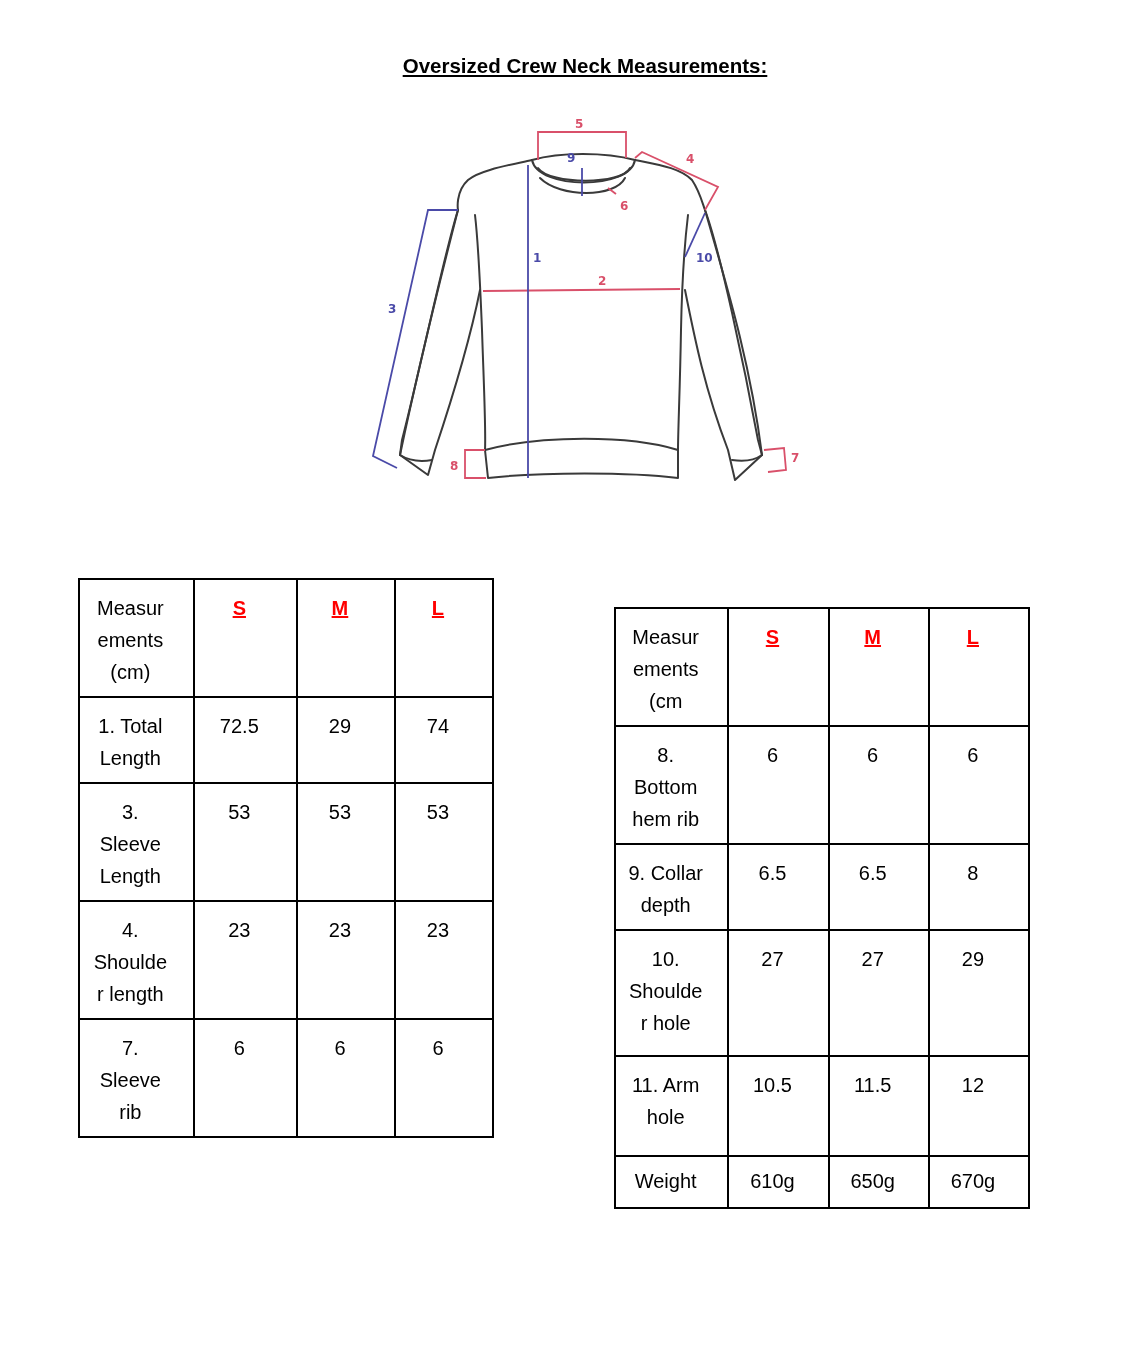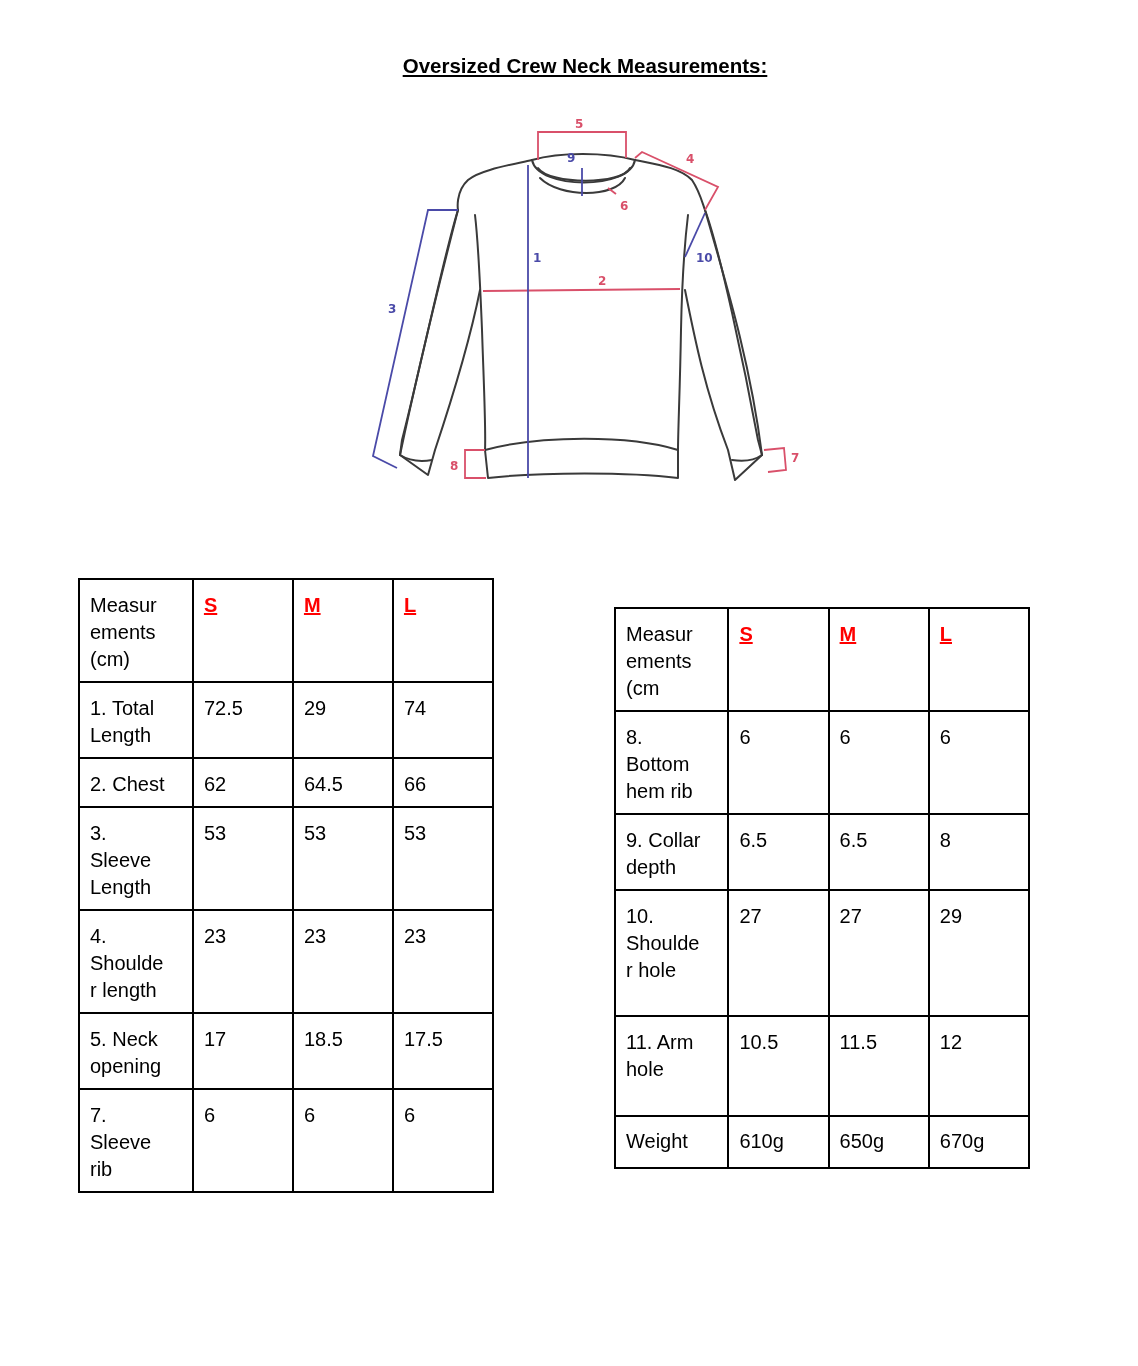--- a/index.html
+++ b/index.html
@@ -3,21 +3,21 @@
   <meta charset="utf-8">
   <style>
     html, body { margin: 0; padding: 0; background: #ffffff; }
     body { width: 1138px; height: 1366px; position: relative; overflow: hidden;
            font-family: "Liberation Sans", sans-serif; color: #000; }
     .title { position: absolute; left: 0; top: 54px; width: 1170px; text-align: center;
              font-weight: bold; font-size: 20.5px; text-decoration: underline; letter-spacing: 0px; }
     .diagram { position: absolute; left: 360px; top: 110px; width: 460px; height: 380px; }
     table.meas { position: absolute; border-collapse: collapse; font-size: 20px; }
     table.meas td { border: 2px solid #000; vertical-align: top; padding: 12px 22px 8px 10px;
-                    line-height: 27px; }
+                    line-height: 32px; text-align: center; }
     table.meas td.lbl { width: 84px; }
     table.meas td.val { width: 83px; }
     .size { color: #ff0000; font-weight: bold; text-decoration: underline; }
     #tbl-left { left: 78px; top: 578px; width: 416px; }
     #tbl-right { left: 614px; top: 607px; width: 416px; }
   </style>
 </head>
 <body>
 
 <div class="title">Oversized Crew Neck Measurements:</div>
@@ -84,43 +84,31 @@
     <td class="val"><span class="size">S</span></td>
     <td class="val"><span class="size">M</span></td>
     <td class="val"><span class="size">L</span></td>
   </tr>
   <tr style="height:73px">
     <td class="lbl">1. Total Length</td>
     <td>72.5</td>
     <td>29</td>
     <td>74</td>
   </tr>
-  <tr style="height:48px">
-    <td class="lbl">2. Chest</td>
-    <td>62</td>
-    <td>64.5</td>
-    <td>66</td>
-  </tr>
   <tr style="height:99px">
     <td class="lbl">3. Sleeve Length</td>
     <td>53</td>
     <td>53</td>
     <td>53</td>
   </tr>
   <tr style="height:98px">
     <td class="lbl">4. Shoulde r length</td>
     <td>23</td>
     <td>23</td>
     <td>23</td>
-  </tr>
-  <tr style="height:73px">
-    <td class="lbl">5. Neck opening</td>
-    <td>17</td>
-    <td>18.5</td>
-    <td>17.5</td>
   </tr>
   <tr style="height:99px">
     <td class="lbl">7. Sleeve rib</td>
     <td>6</td>
     <td>6</td>
     <td>6</td>
   </tr>
 </tbody>
   </table>
 

